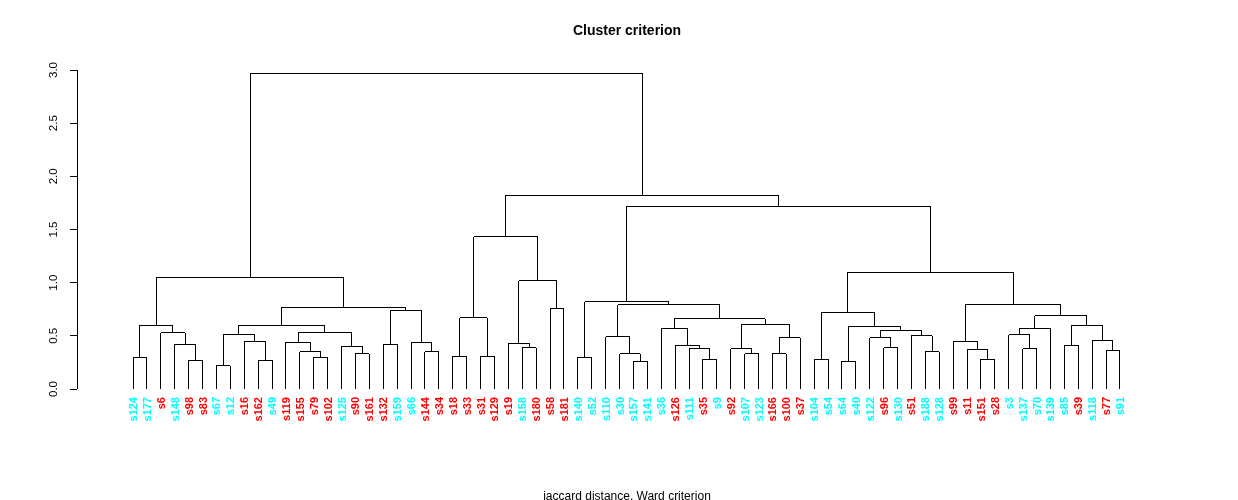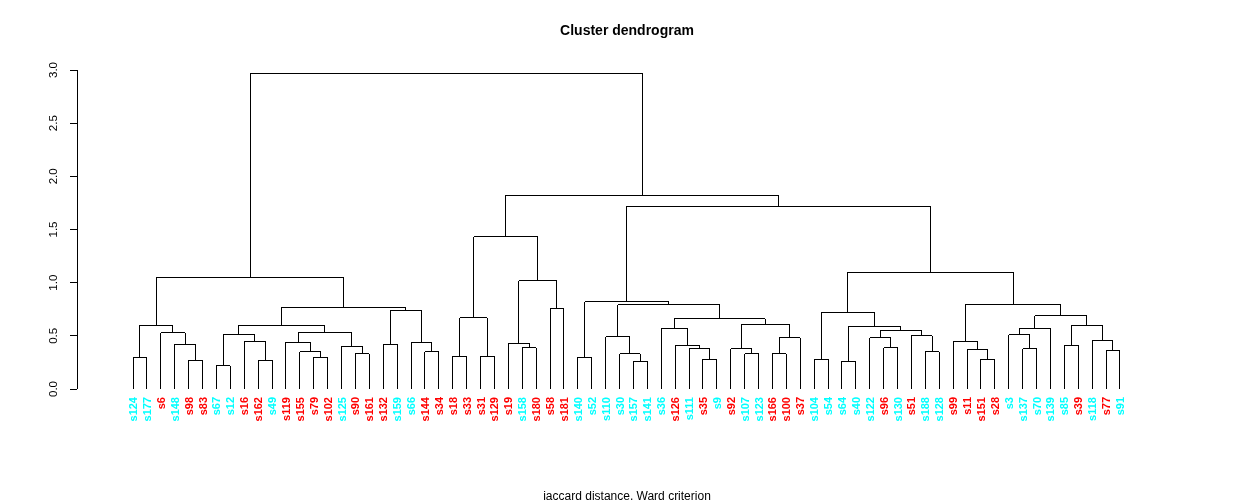--- a/index.html
+++ b/index.html
@@ -310,15 +310,15 @@
       <line x1="1092.1" y1="340.08666666666664" x2="1112.95" y2="340.08666666666664" stroke="#000000" stroke-width="1" shape-rendering="crispEdges"></line>
       <line x1="1092.1" y1="340.08666666666664" x2="1092.1" y2="389" stroke="#000000" stroke-width="1" shape-rendering="crispEdges"></line>
       <text x="0" y="0" text-anchor="end" fill="#00FFFF" font-size="11px" font-weight="bold" font-family="&quot;Liberation Sans&quot;, sans-serif" transform="translate(1096.1,397) rotate(-90)">s118</text>
       <line x1="1112.95" y1="340.08666666666664" x2="1112.95" y2="350.72" stroke="#000000" stroke-width="1" shape-rendering="crispEdges"></line>
       <line x1="1106" y1="350.72" x2="1119.9" y2="350.72" stroke="#000000" stroke-width="1" shape-rendering="crispEdges"></line>
       <line x1="1106" y1="350.72" x2="1106" y2="389" stroke="#000000" stroke-width="1" shape-rendering="crispEdges"></line>
       <text x="0" y="0" text-anchor="end" fill="#FF0000" font-size="11px" font-weight="bold" font-family="&quot;Liberation Sans&quot;, sans-serif" transform="translate(1110,397) rotate(-90)">s77</text>
       <line x1="1119.9" y1="350.72" x2="1119.9" y2="389" stroke="#000000" stroke-width="1" shape-rendering="crispEdges"></line>
       <text x="0" y="0" text-anchor="end" fill="#00FFFF" font-size="11px" font-weight="bold" font-family="&quot;Liberation Sans&quot;, sans-serif" transform="translate(1123.9,397) rotate(-90)">s91</text>
     </svg>
-  <div class="title">Cluster dendrogram</div>
+  <div class="title">Cluster criterion</div>
   <div class="xlabel">jaccard distance, Ward criterion</div>
 </div>
 
 </body></html>

